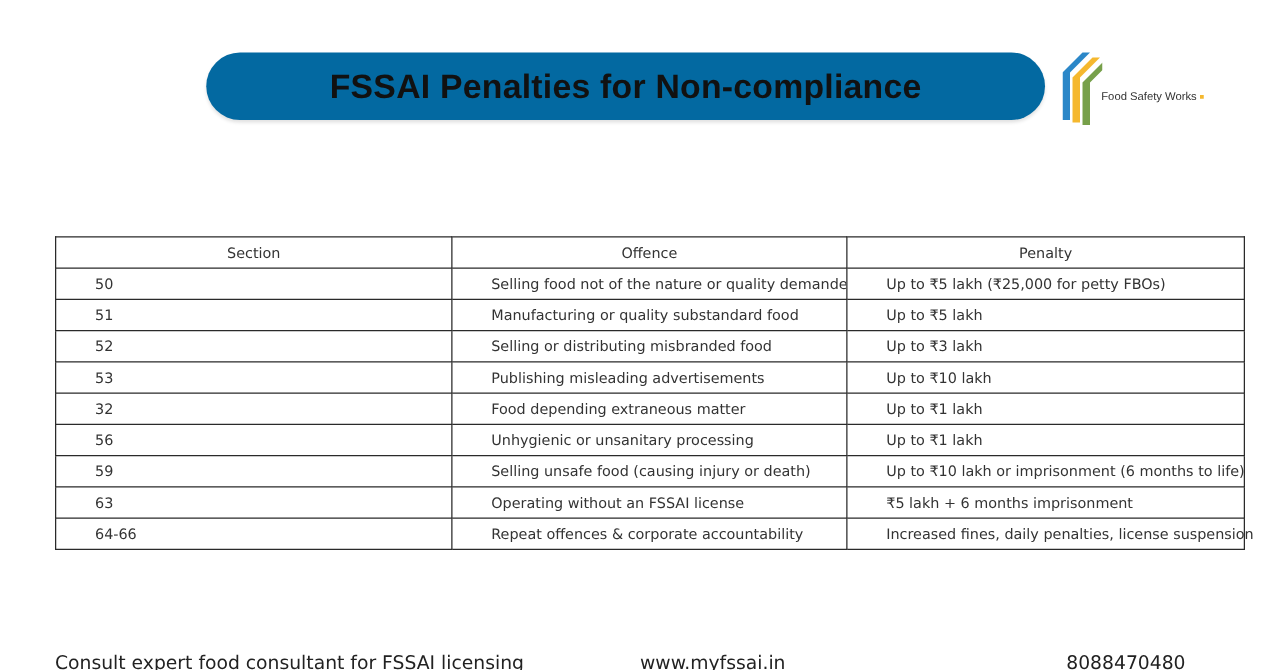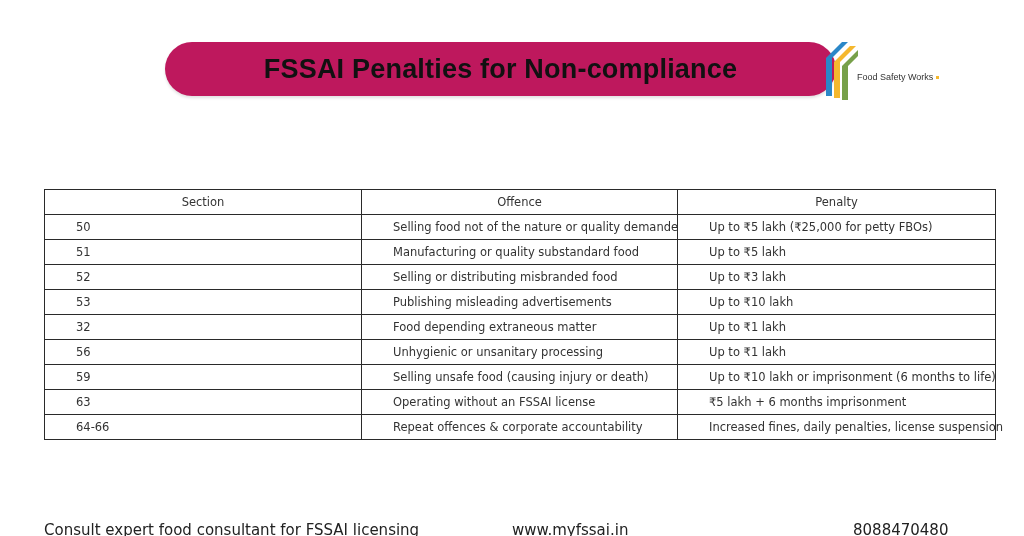--- a/index.html
+++ b/index.html
@@ -13,38 +13,38 @@
       position: relative;
       overflow: hidden;
       font-family: "DejaVu Sans", sans-serif;
     }
     .title-pill {
       position: absolute;
       left: 165px;
       top: 42px;
       width: 671px;
       height: 54px;
-      background: #be185d;
+      background: #0369a1;
       border-radius: 27px;
       box-shadow: 0 2px 3px rgba(0,0,0,0.12);
       display: flex;
       align-items: center;
       justify-content: center;
     }
     .title-pill h1 {
       margin: 0;
       font-family: "Liberation Sans", sans-serif;
       font-weight: bold;
       font-size: 27px;
       color: #111111;
       letter-spacing: 0.2px;
     }
     .logo {
       position: absolute;
-      left: 826px;
+      left: 850px;
       top: 40px;
       width: 140px;
       height: 62px;
     }
     .logo svg {
       position: absolute;
       left: 0;
       top: 0;
     }
     .logo-text {

